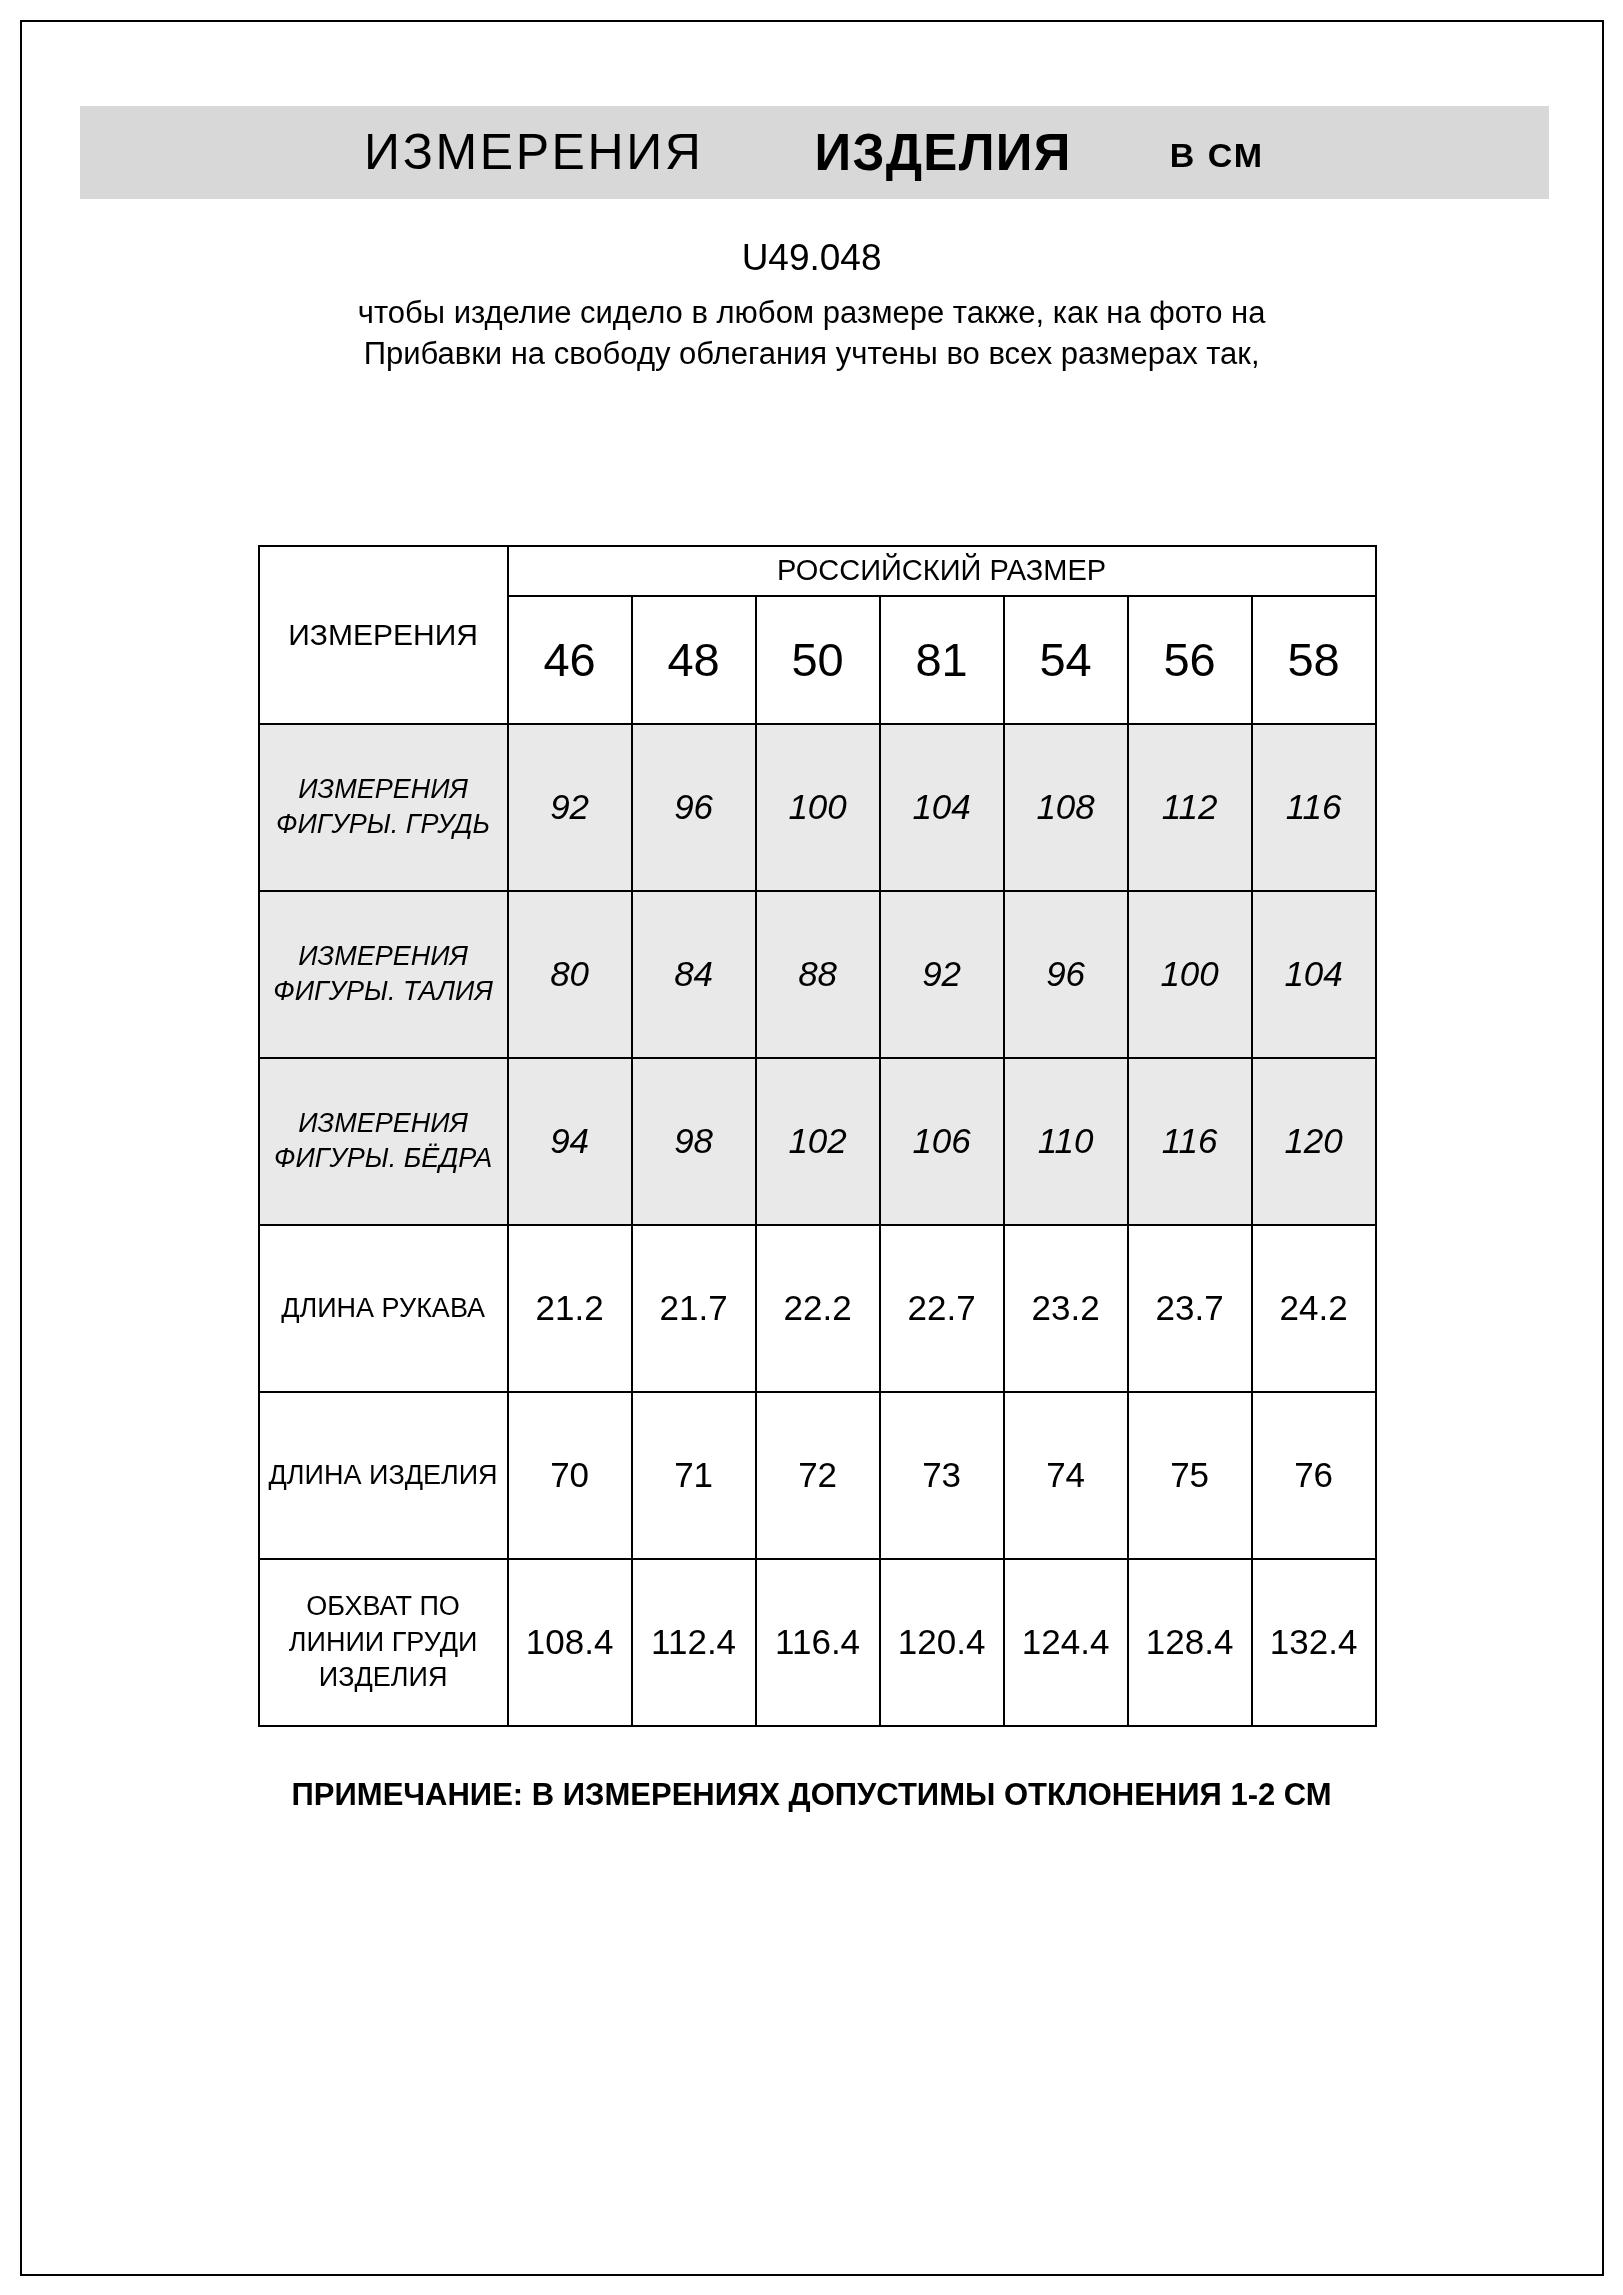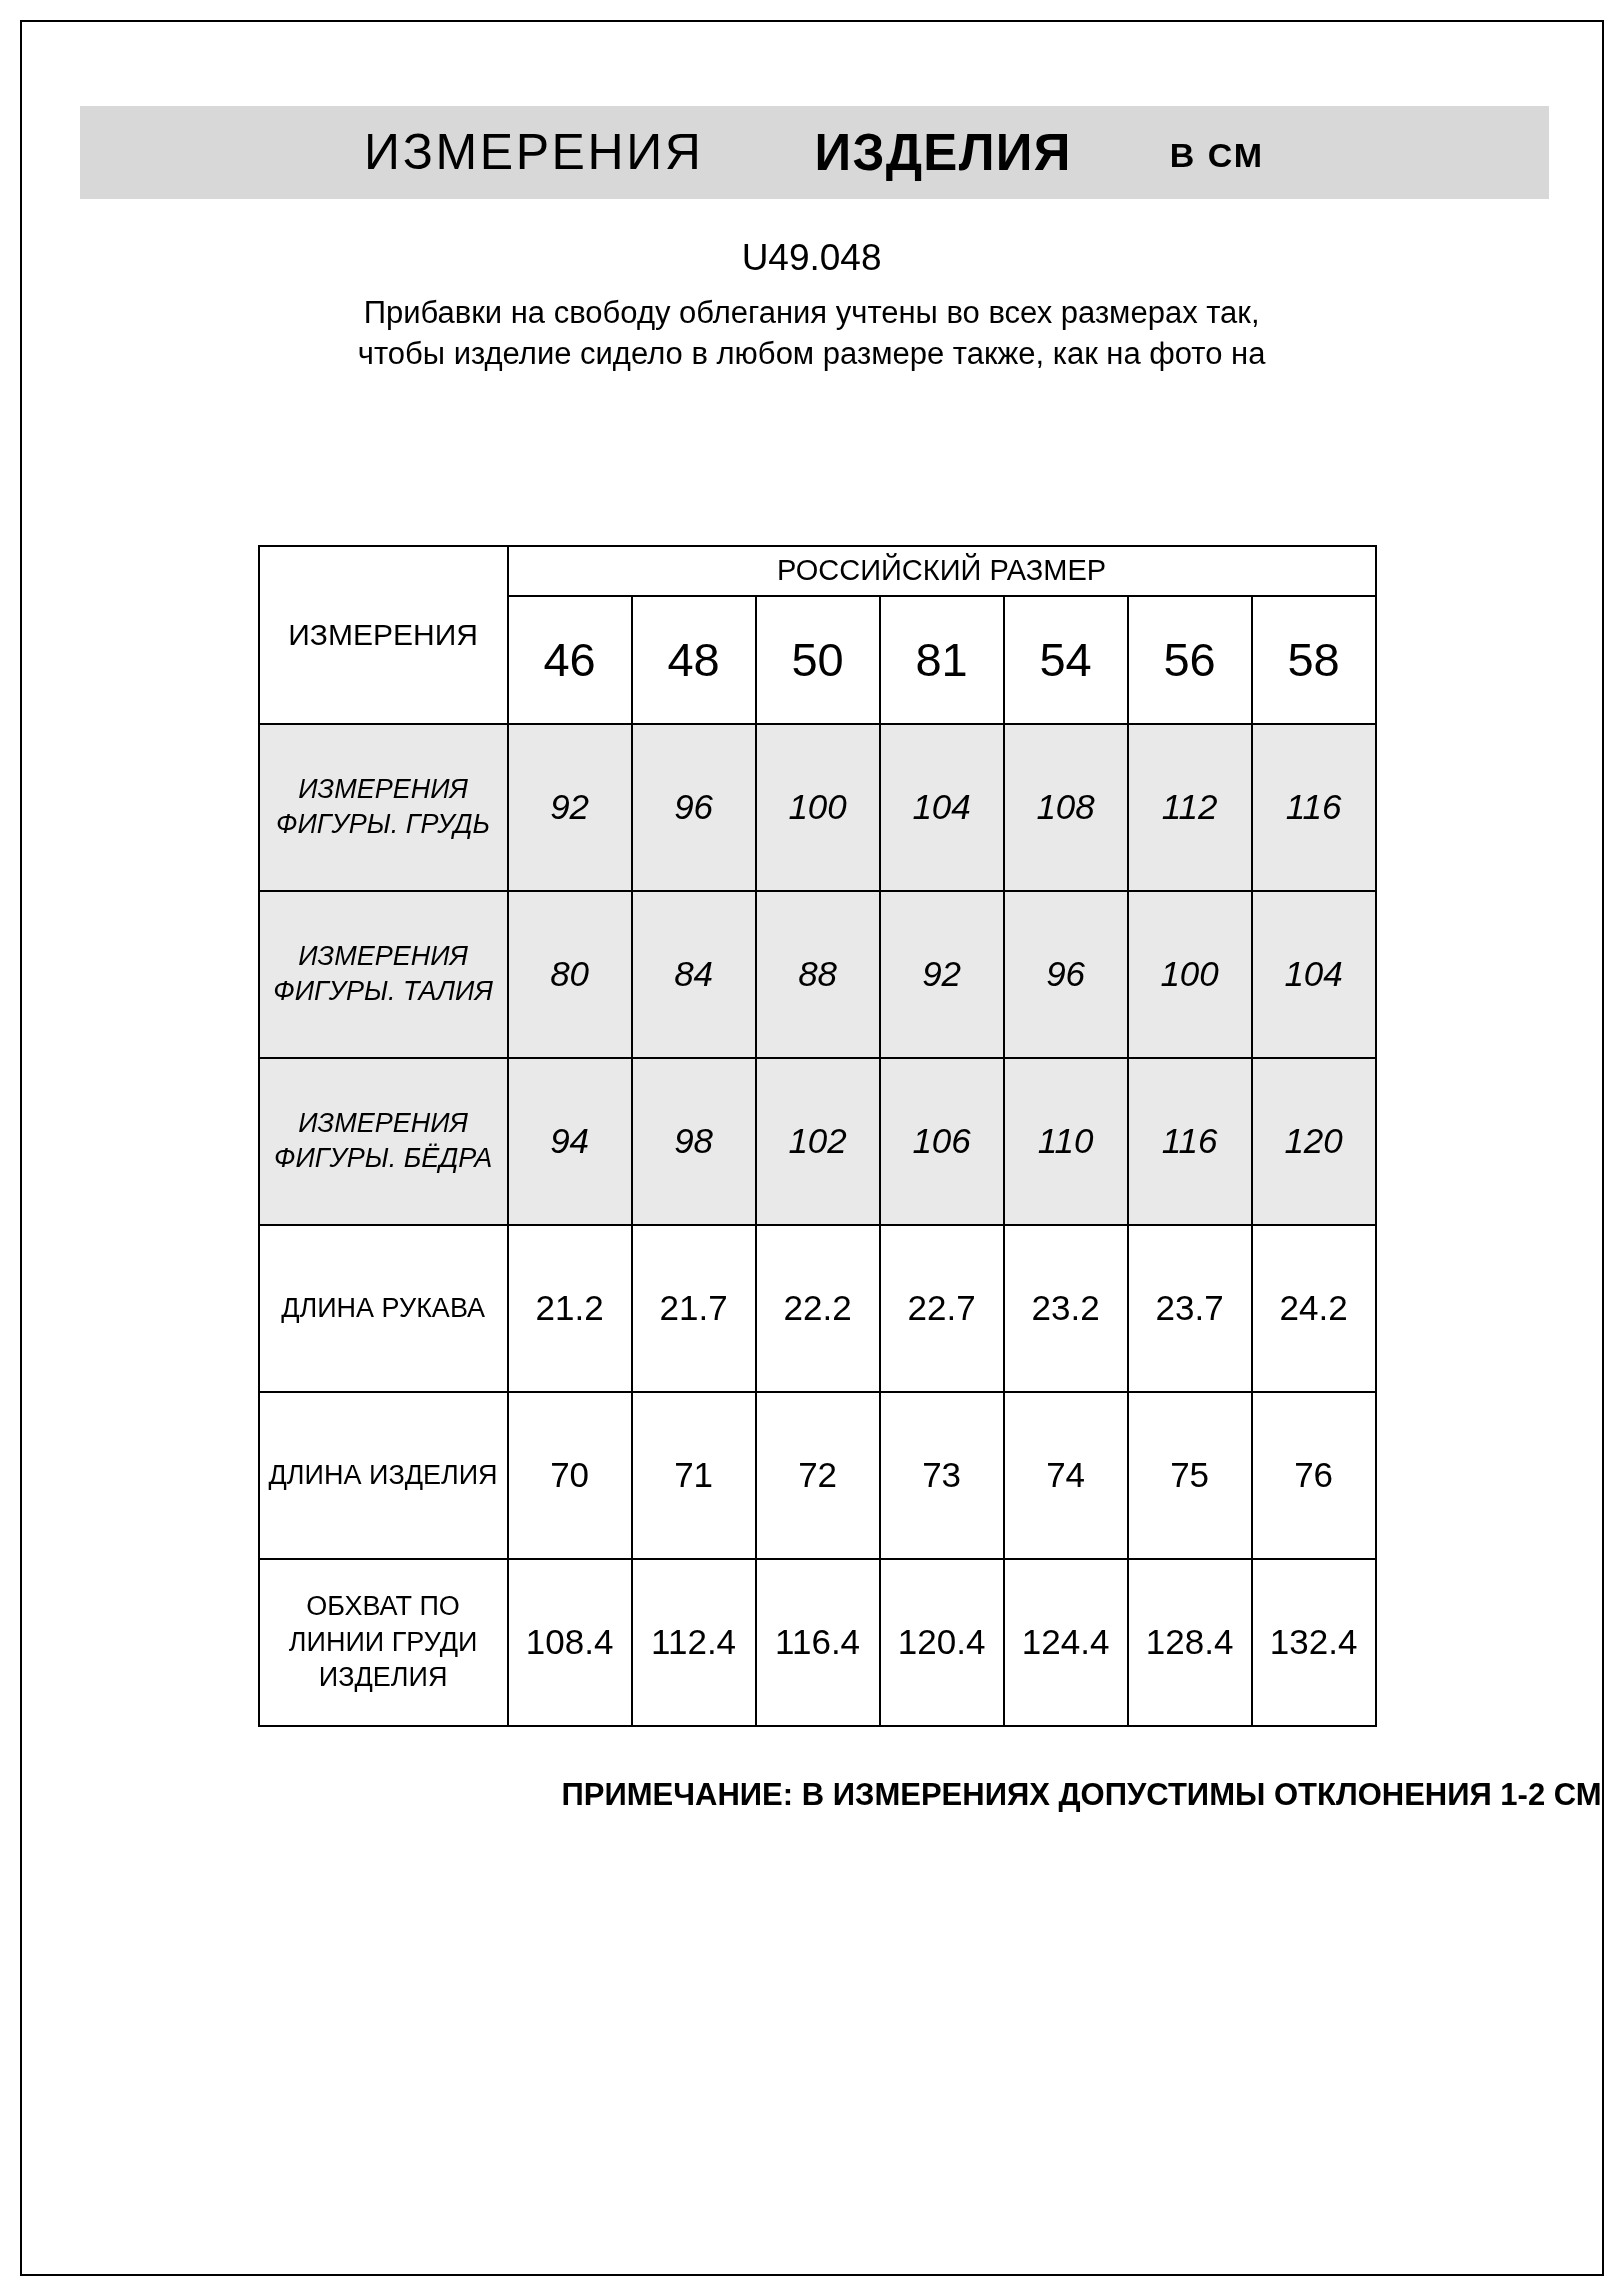--- a/index.html
+++ b/index.html
@@ -86,41 +86,41 @@
     line-height: 1.3;
     white-space: pre-line;
   }
   .size-table tr.shaded { background: var(--shade-color, #e9e9e9); }
   .size-table tr.italic { font-style: italic; }
   .note {
     position: absolute;
     top: 1755px;
     left: 0;
     width: 100%;
-    text-align: right;
+    text-align: center;
     font-size: 31px;
     font-weight: 700;
   }
 </style>
 </head>
 <body>
 
 <div class="frame">
 
   <div class="band">
     <span class="t1">ИЗМЕРЕНИЯ</span>
     <span class="t2">ИЗДЕЛИЯ</span>
     <span class="t3">В СМ</span>
   </div>
 
   <div class="article">U49.048</div>
 
   <div class="subtitle">
+    <div>чтобы изделие сидело в любом размере также, как на фото на</div>
     <div>Прибавки на свободу облегания учтены во всех размерах так,</div>
-    <div>чтобы изделие сидело в любом размере также, как на фото на</div>
   </div>
 
   <table class="size-table">
     <colgroup>
       <col style="width:249px">
       <col style="width:124px">
         <col style="width:124px">
         <col style="width:124px">
       <col style="width:124px">
         <col style="width:124px">

